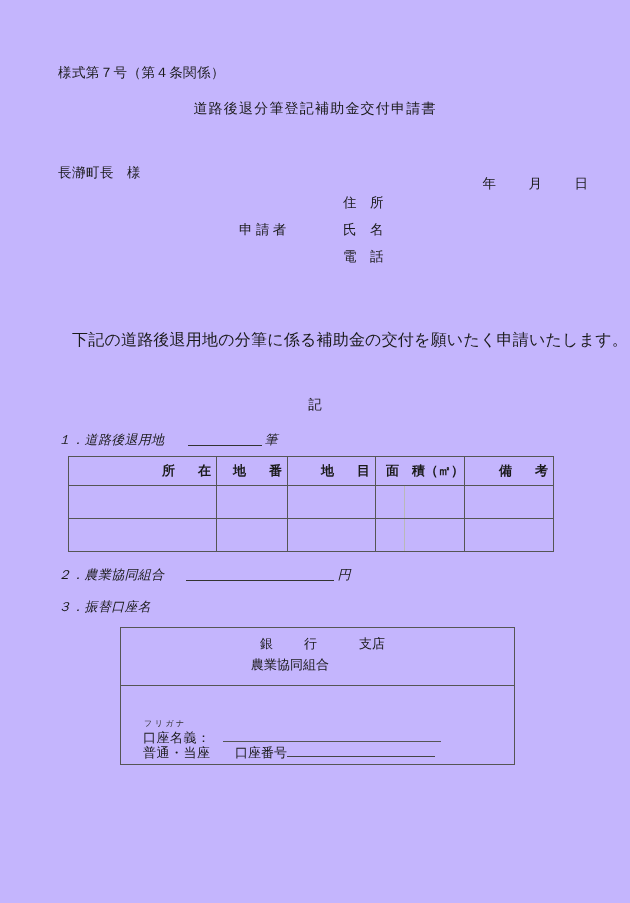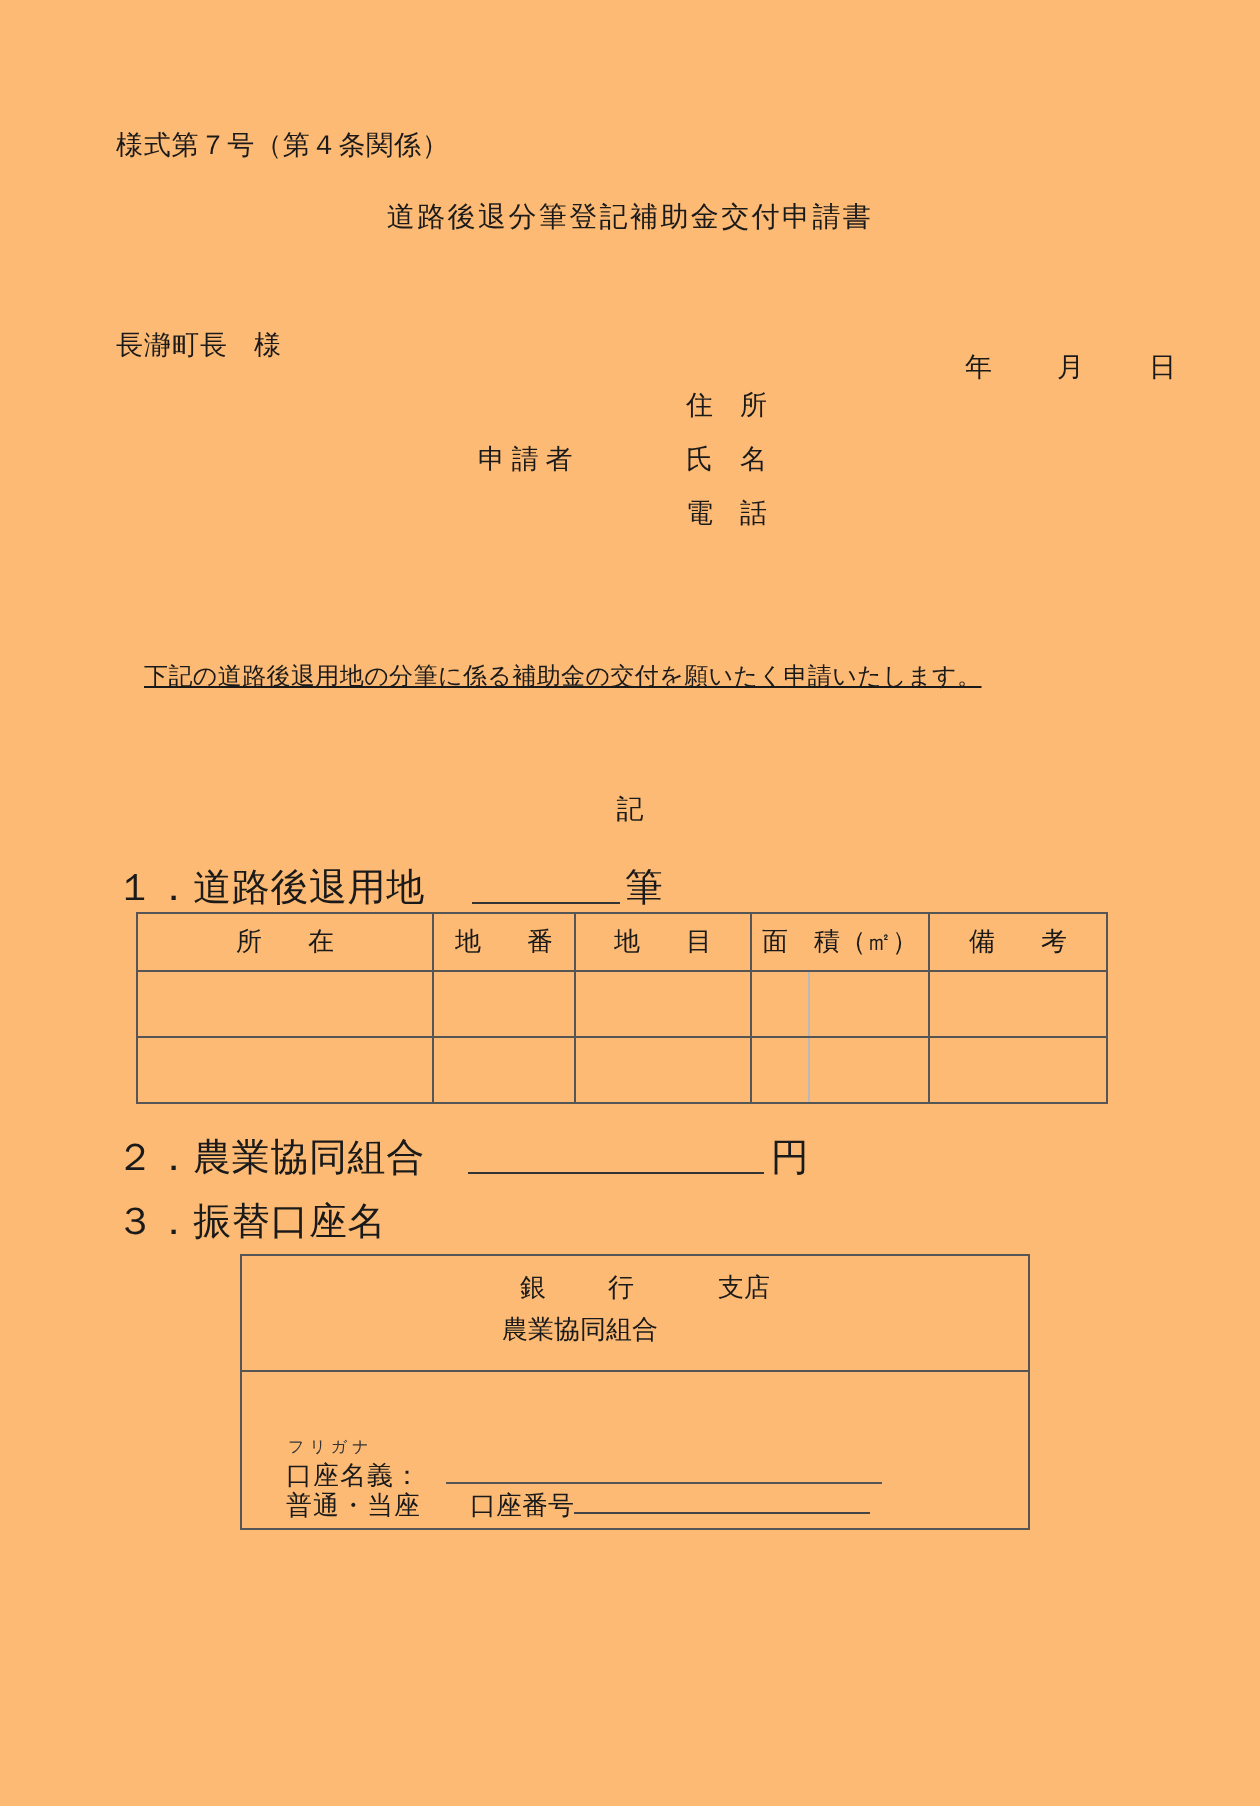--- a/index.html
+++ b/index.html
@@ -12,21 +12,21 @@
     height: 903px;
     position: relative;
     font-family: "Liberation Serif", "DejaVu Serif", serif;
     color: #1a1a1a;
     font-size: 13px;
     overflow: hidden;
   }
   .page {
     position: absolute;
     inset: 0;
-    background: #fdba74;
+    background: #c4b5fd;
   }
 
   
   .abs { position: absolute; white-space: nowrap; }
 
   
   .form-no {
     left: 58px; top: 64px;
     font-size: 13.5px;
     letter-spacing: 0.4px;
@@ -73,36 +73,36 @@
   .applicant-tag.empty { visibility: hidden; }
   .applicant-field {
     width: 62px;
     display: flex;
     justify-content: space-between;
   }
 
   
   .body-sentence {
     left: 72px; top: 330px;
-    font-size: 12px;
+    font-size: 16px;
     letter-spacing: 0.2px;
-    text-decoration: underline;
   }
 
   
   .ki-mark {
     left: 0; right: 0; top: 396px;
     text-align: center;
     font-size: 13.5px;
   }
 
   
   .item-label {
-    font-size: 19px;
+    font-size: 13px;
     letter-spacing: 0.3px;
+    font-style: italic;
   }
   .item1 { left: 58px; top: 431px; }
   .item2 { left: 58px; top: 566px; }
   .item3 { left: 58px; top: 598px; }
 
   .blank-underline {
     display: inline-block;
     border-bottom: 1px solid #333;
     height: 14px;
     vertical-align: -2px;
@@ -116,22 +116,22 @@
     left: 68px; top: 456px;
     width: 486px;
     border-collapse: collapse;
     table-layout: fixed;
     font-size: 13px;
   }
   .land-table th, .land-table td {
     border: 1px solid #555;
     height: 32px;
     padding: 0;
-    font-weight: normal;
-    text-align: center;
+    font-weight: bold;
+    text-align: right;
     vertical-align: middle;
   }
   .land-table th { height: 28px; }
   .land-table .spread {
     display: inline-block;
     letter-spacing: 5px;
     text-indent: 5px;
   }
   
   td.area-cell { padding: 0; border: 1px solid #555; }

